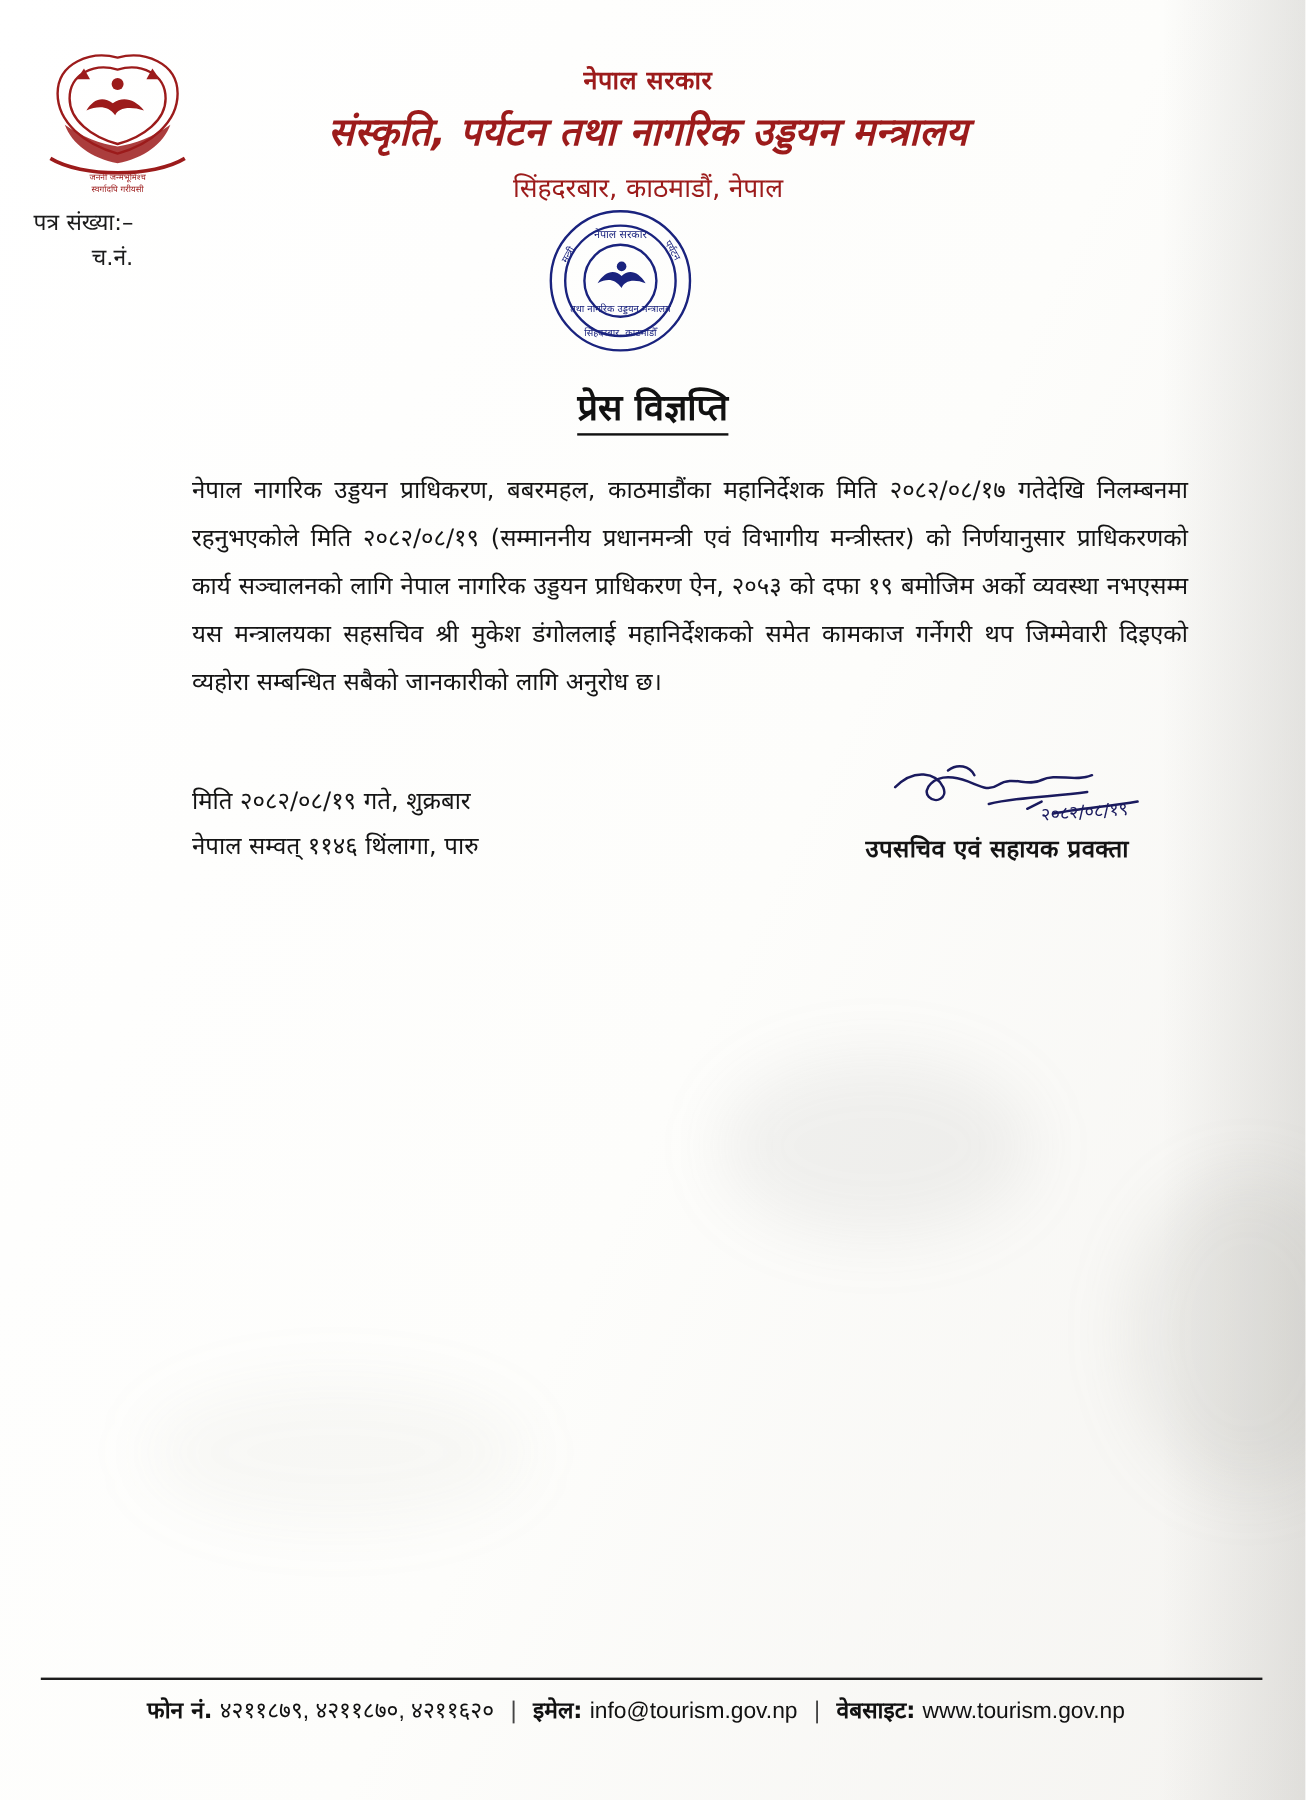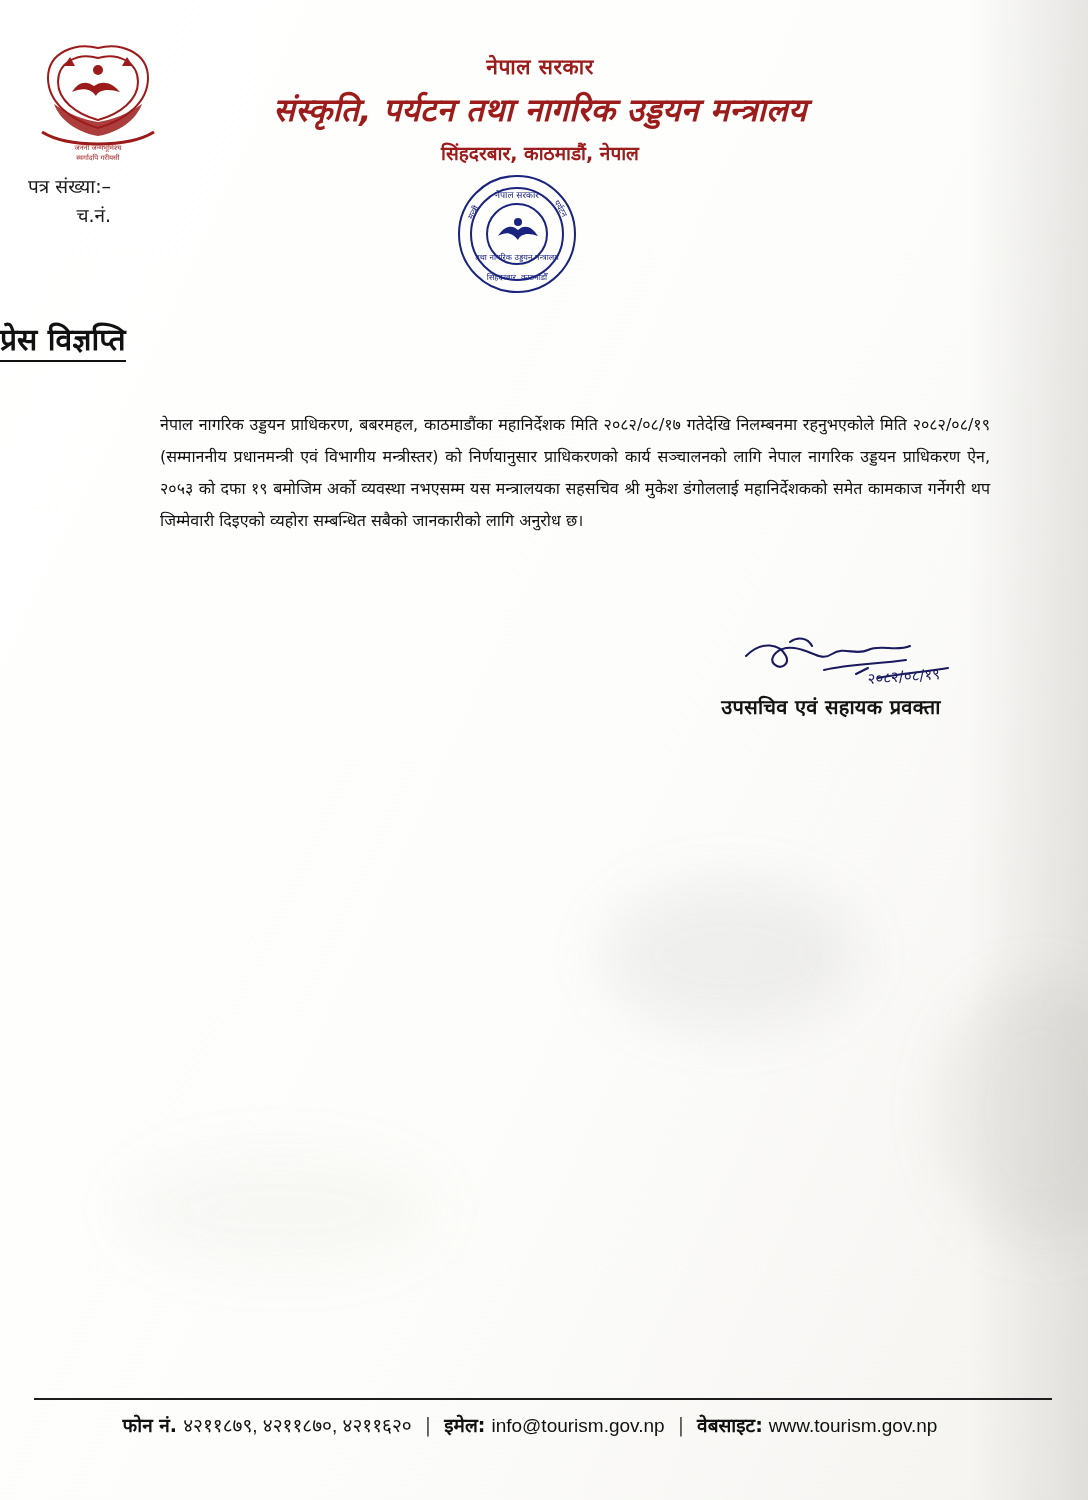--- a/index.html
+++ b/index.html
@@ -61,22 +61,22 @@
     letter-spacing: 0.5px;
   }
   .h-min {
     font-size: 32px;
     font-weight: bold;
     margin-top: 7px;
     letter-spacing: 0.2px;
     font-style: italic;
   }
   .h-addr {
-    font-size: 19px;
-    font-weight: bold;
+    font-size: 22px;
+    font-weight: normal;
     margin-top: 10px;
   }
 
   
   .refblock {
     position: absolute;
     left: 28px;
     top: 172px;
     font-family: "DejaVu Sans", sans-serif;
     font-size: 19px;
@@ -93,38 +93,39 @@
     width: 170px;
     height: 140px;
   }
 
   
   .doc-title {
     position: absolute;
     left: 0;
     top: 318px;
     width: 1088px;
+    text-align: center;
     font-family: "DejaVu Sans", sans-serif;
     font-size: 30px;
     font-weight: bold;
     color: #111;
   }
   .doc-title span {
     border-bottom: 2px solid #111;
     padding-bottom: 3px;
   }
 
   
   .body-text {
     position: absolute;
     left: 160px;
-    top: 409px;
+    top: 388px;
     width: 830px;
     font-family: "DejaVu Sans", sans-serif;
-    font-size: 16px;
+    font-size: 20px;
     line-height: 2.0;
     text-align: justify;
     text-justify: inter-word;
     color: #141414;
   }
 
   
   .date-block {
     position: absolute;
     left: 160px;
@@ -249,20 +250,24 @@
       </g>
     </svg>
   </div>
 
   <div class="doc-title">
     <span>प्रेस विज्ञप्ति</span>
   </div>
 
   <div class="body-text">नेपाल नागरिक उड्डयन प्राधिकरण, बबरमहल, काठमाडौंका महानिर्देशक मिति २०८२/०८/१७ गतेदेखि निलम्बनमा रहनुभएकोले मिति २०८२/०८/१९ (सम्माननीय प्रधानमन्त्री एवं विभागीय मन्त्रीस्तर) को निर्णयानुसार प्राधिकरणको कार्य सञ्चालनको लागि नेपाल नागरिक उड्डयन प्राधिकरण ऐन, २०५३ को दफा १९ बमोजिम अर्को व्यवस्था नभएसम्म यस मन्त्रालयका सहसचिव श्री मुकेश डंगोललाई महानिर्देशकको समेत कामकाज गर्नेगरी थप जिम्मेवारी दिइएको व्यहोरा सम्बन्धित सबैको जानकारीको लागि अनुरोध छ।</div>
 
+  <div class="date-block">
+    <div>मिति २०८२/०८/१९ गते, शुक्रबार</div>
+    <div>नेपाल सम्वत् ११४६ थिंलागा, पारु</div>
+  </div>
 
   <div class="sign-block">
     <div class="sig-scribble">
       <svg width="250" height="56" viewBox="0 0 250 56" xmlns="http://www.w3.org/2000/svg">
         <g stroke="#1a1a5e" fill="none" stroke-width="2.1" stroke-linecap="round">
           <path d="M18 22 C34 6, 52 10, 58 22 C62 31, 52 36, 46 30 C40 24, 50 12, 66 14 C84 16, 92 28, 104 20 C116 12, 128 22, 140 16 C152 10, 168 18, 182 12"></path>
           <path d="M62 8 C70 2, 80 4, 84 12"></path>
           <path d="M96 36 C120 30, 150 30, 178 26"></path>
           <path d="M150 44 C170 40, 196 38, 220 34"></path>
           <path d="M128 40 l12 -6"></path>

